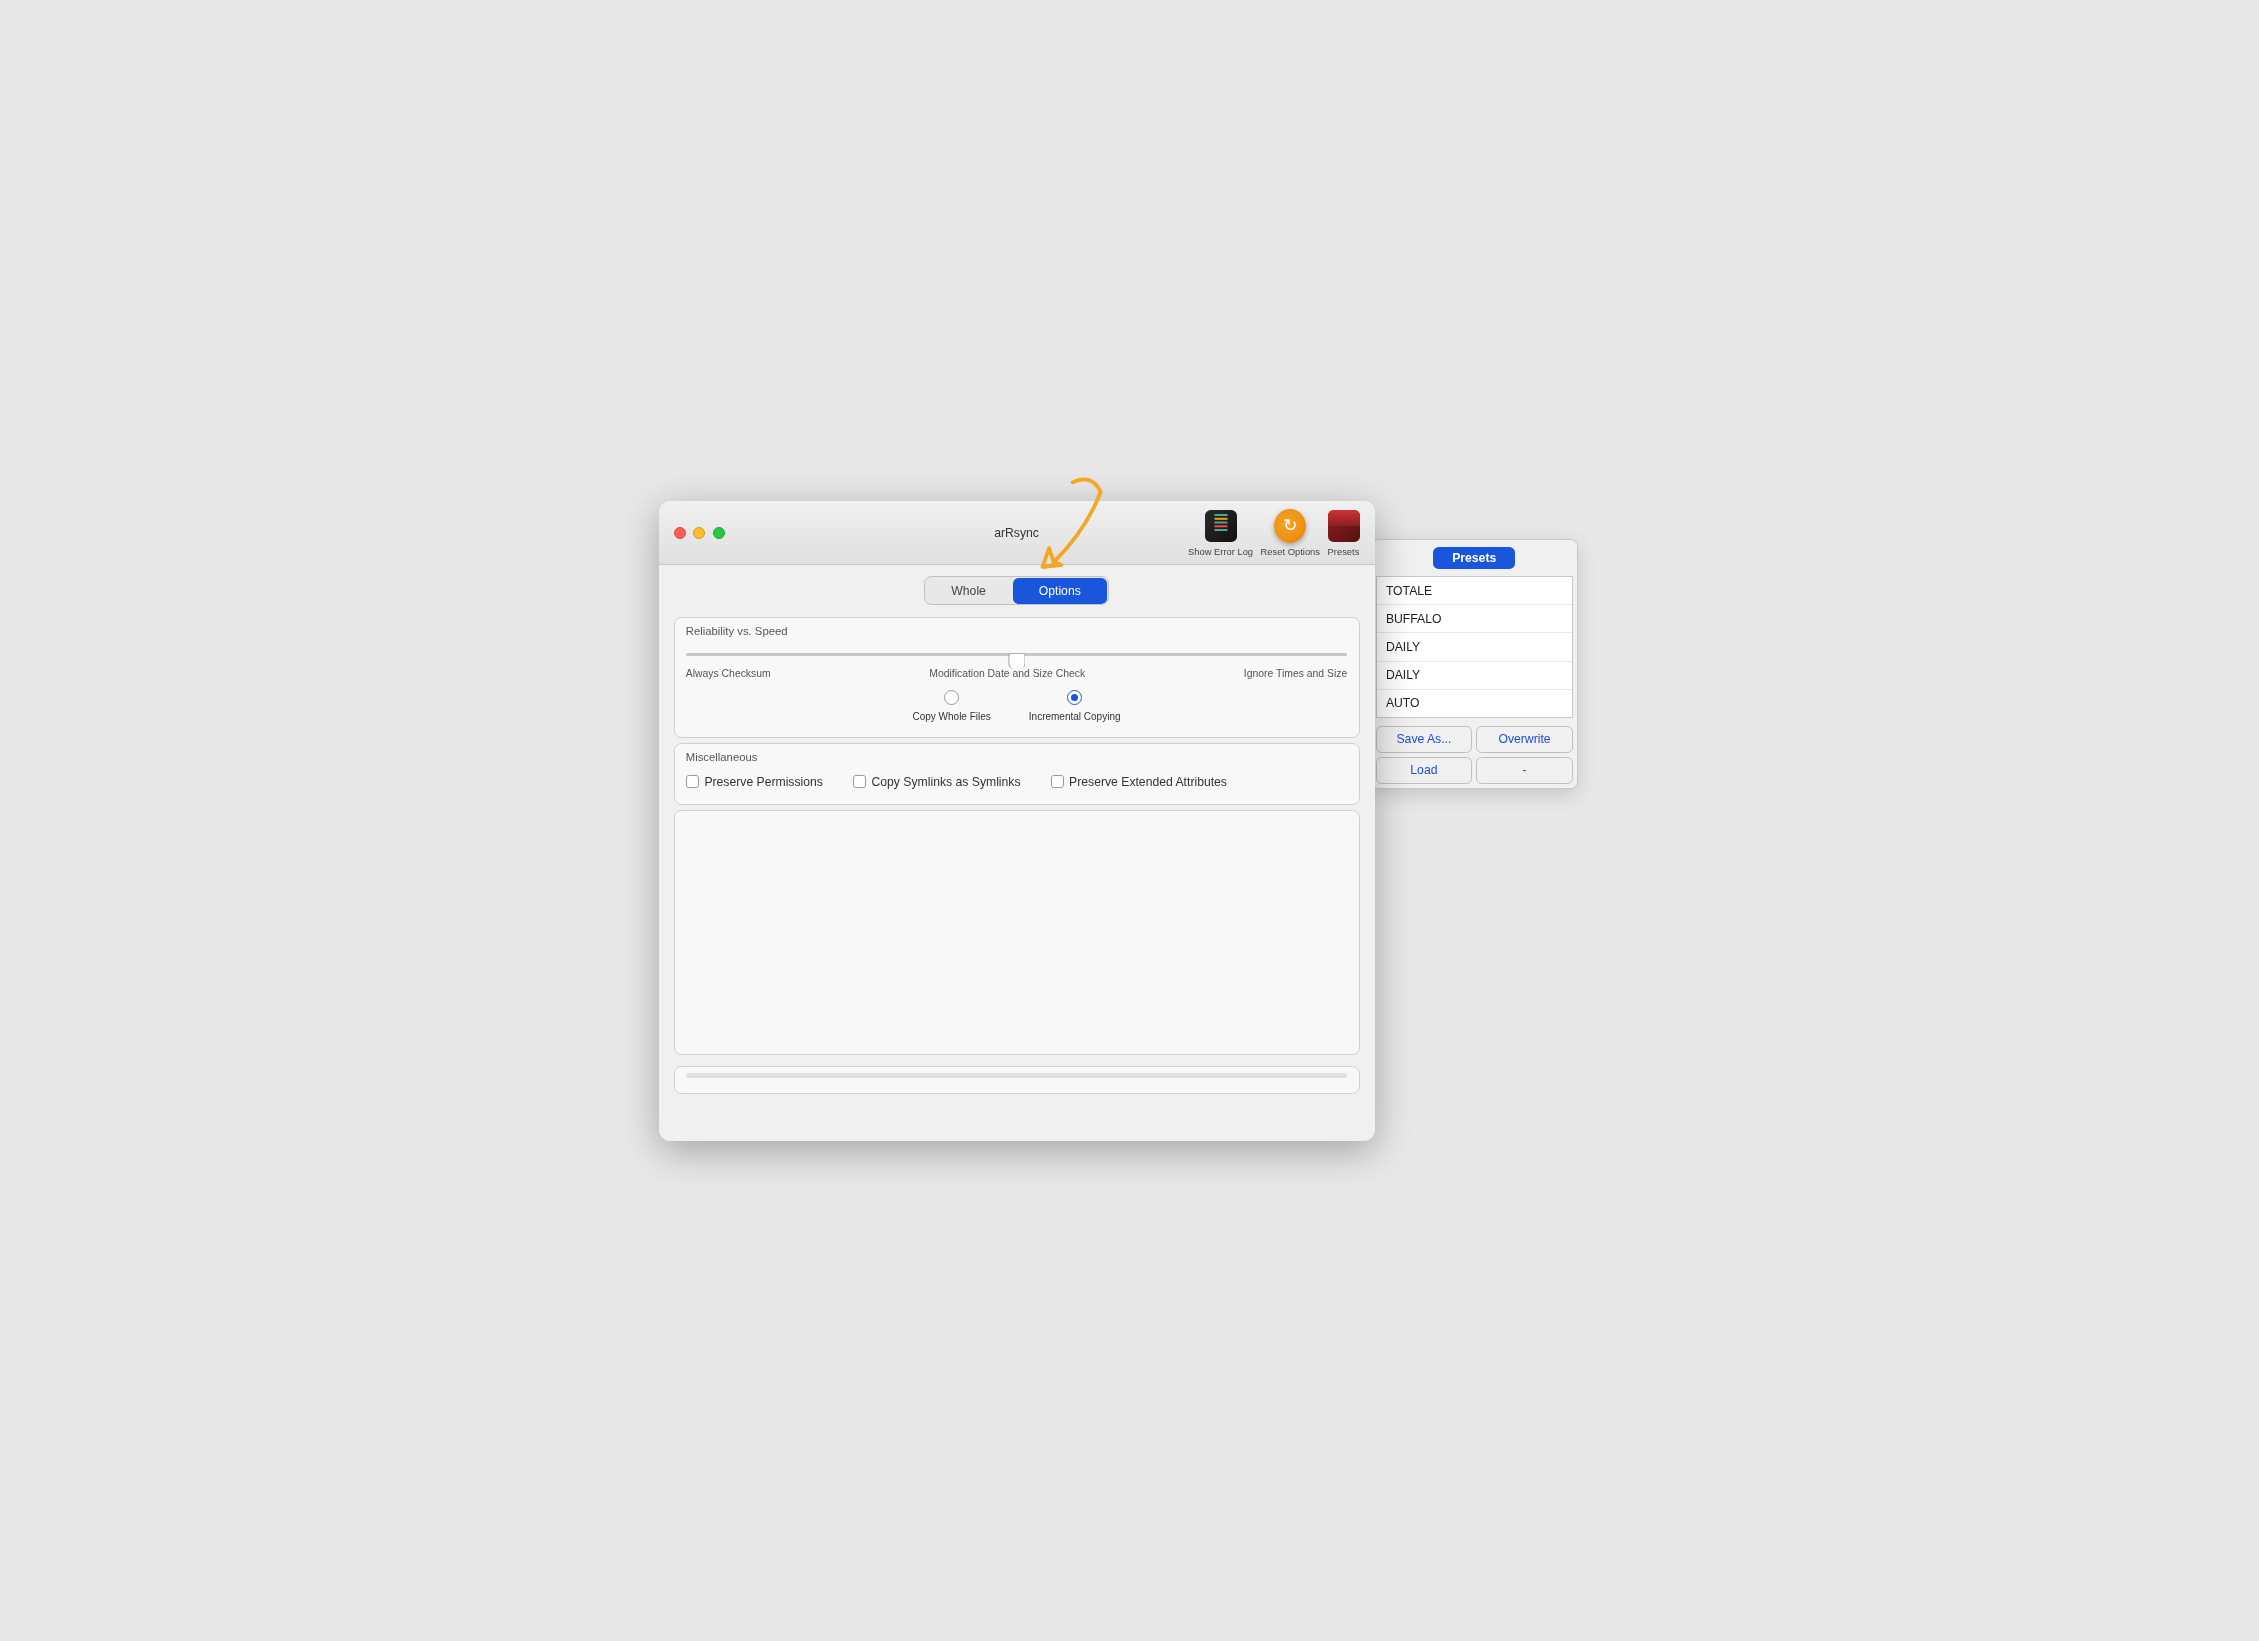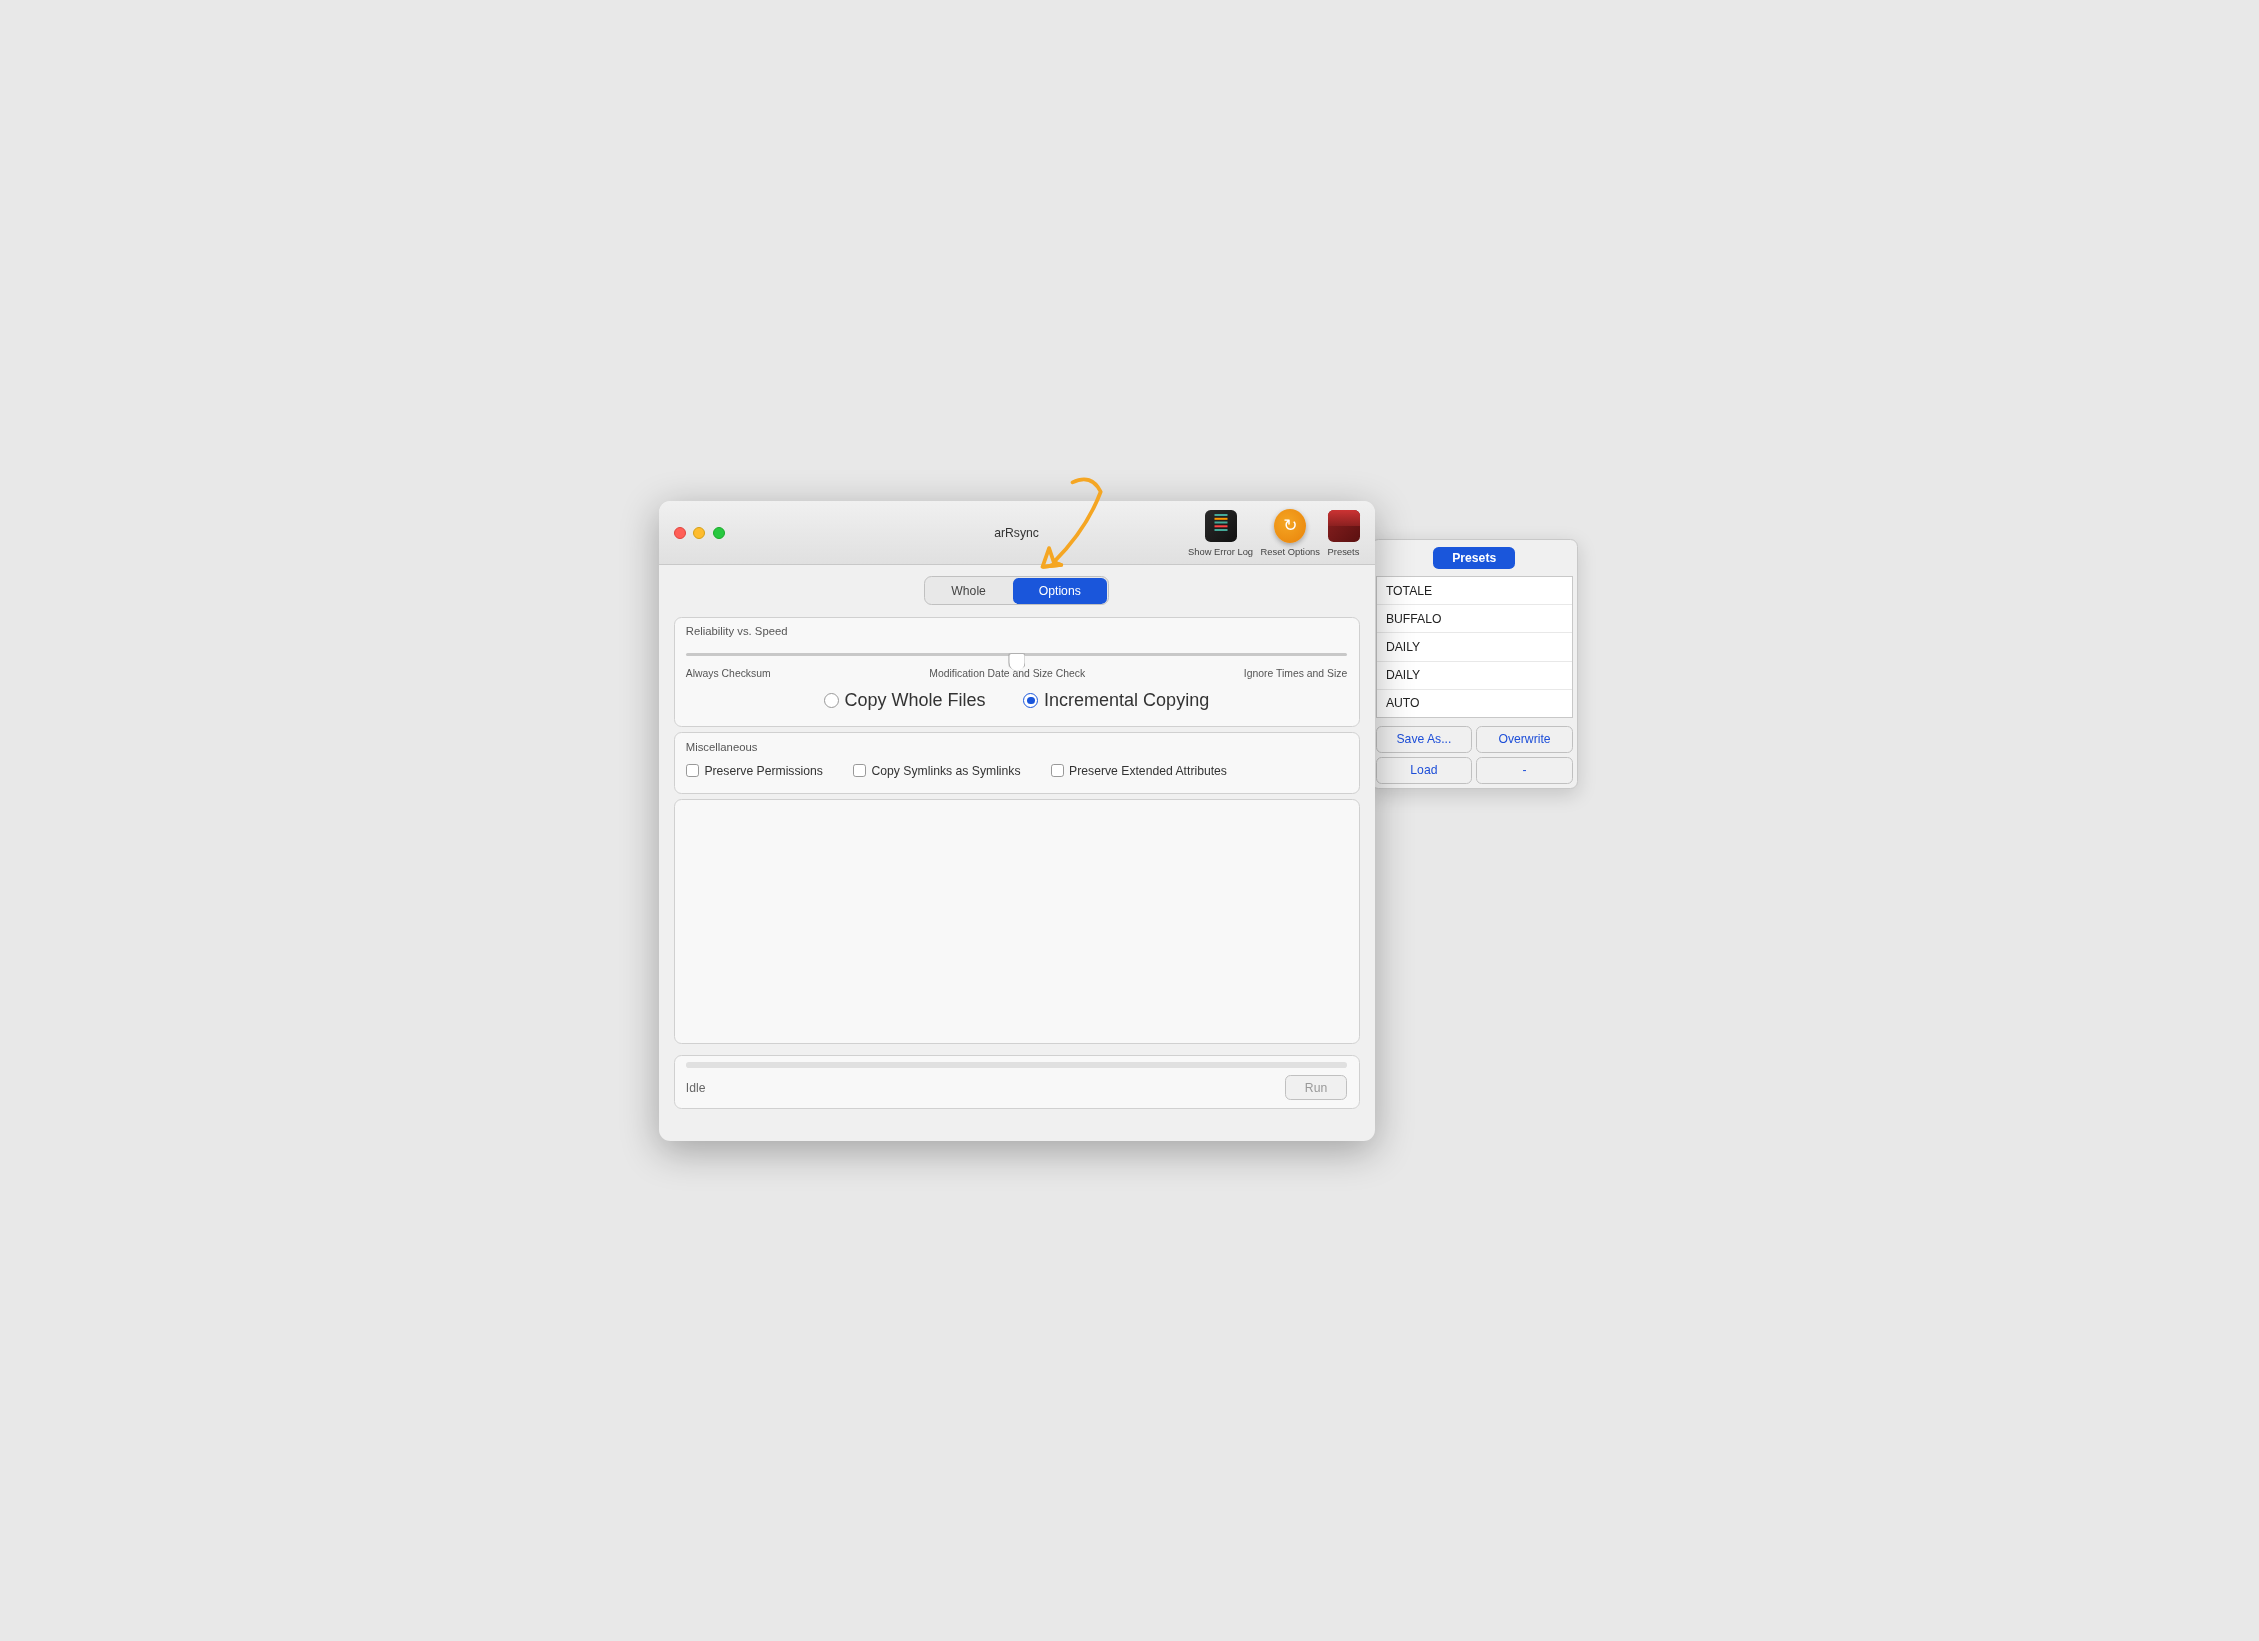--- a/index.html
+++ b/index.html
@@ -259,23 +259,24 @@
       display: flex;
       justify-content: center;
       gap: 38px;
       padding: 3.8px 0 3.8px;
     }
 
     .radio-option {
       display: flex;
       align-items: center;
       gap: 5.6px;
-      font-size: 18px;
+      font-size: 10px;
       color: #333;
       cursor: pointer;
+      flex-direction: column;
     }
 
     .radio-circle {
       width: 15px;
       height: 15px;
       border-radius: 50%;
       border: 1.4px solid #999;
       display: flex;
       align-items: center;
       justify-content: center;
@@ -563,24 +564,20 @@
               </label>
             </div>
           </div>
         </div>
 
         <div class="content-area"></div>
 
 
         <div class="status-bar-section">
           <div class="progress-bar-track"></div>
-          <div class="status-row">
-            <span class="status-text">Idle</span>
-            <button class="run-button">Run</button>
-          </div>
         </div>
       </div>
     </div>
 
     <div class="presets-panel">
       <div class="presets-header">
         <div class="presets-title-badge">Presets</div>
       </div>
       <div class="presets-list">
         <div class="preset-item">TOTALE</div>

